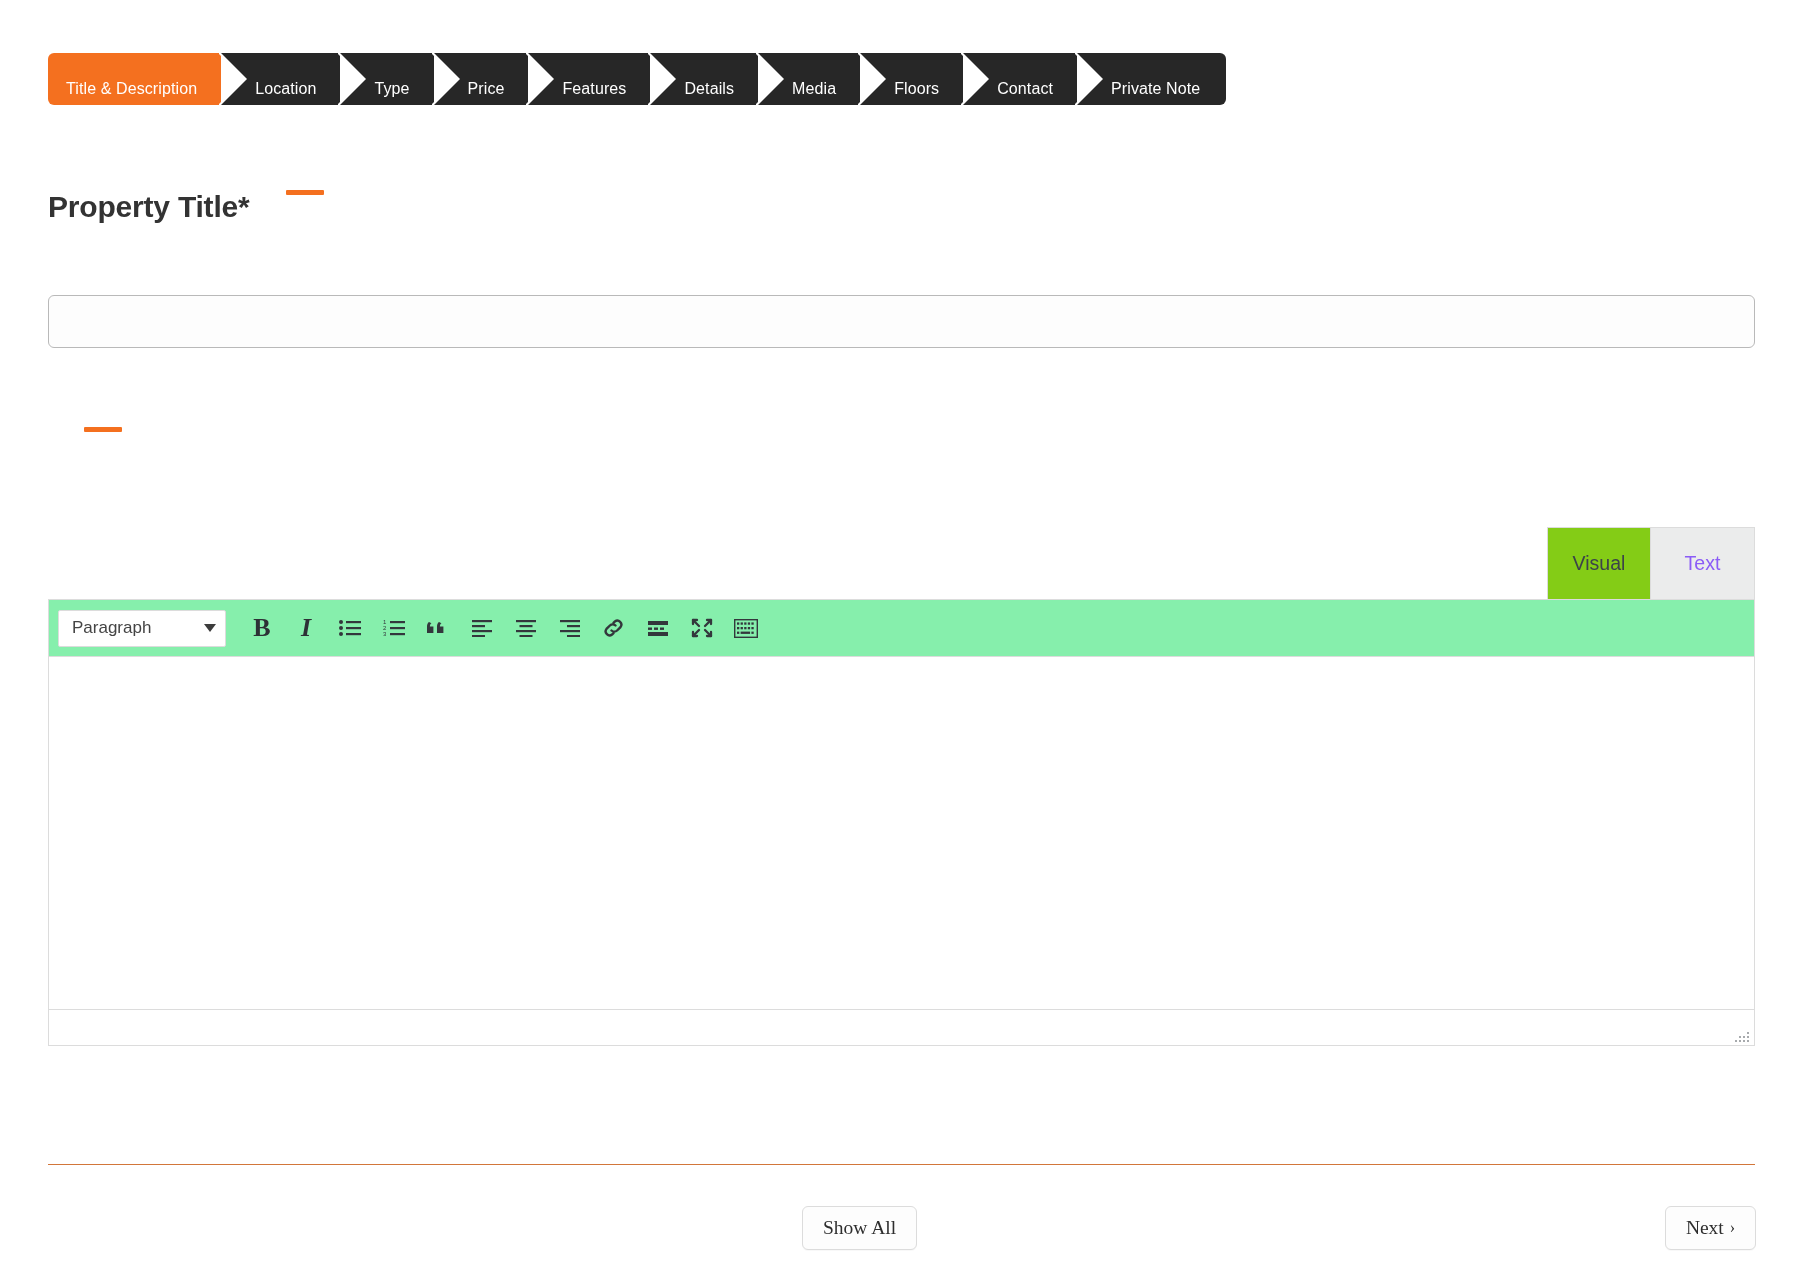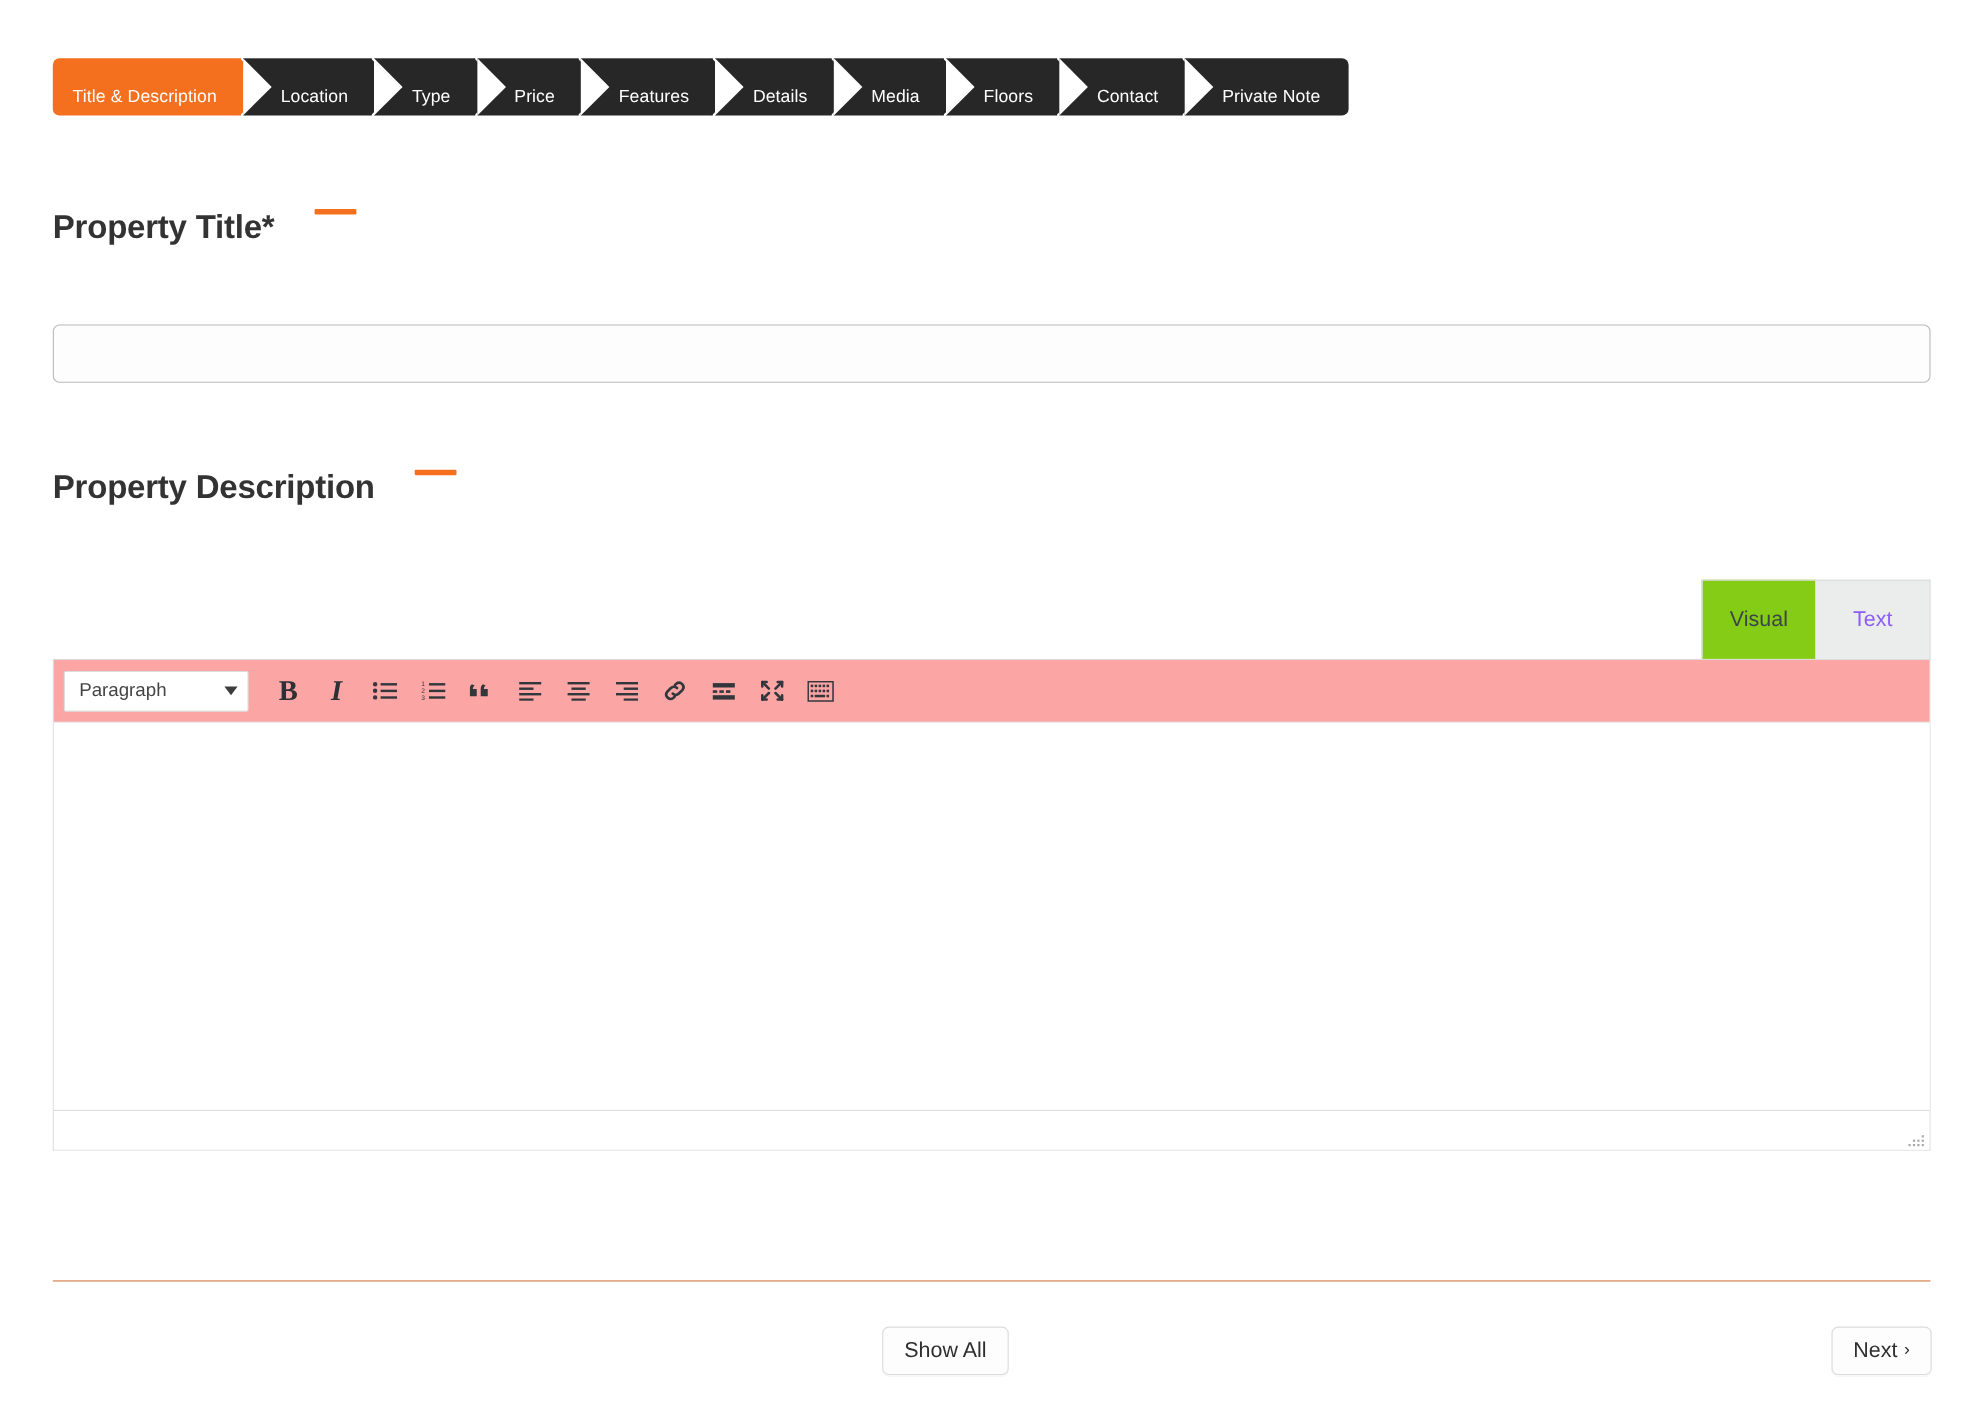--- a/index.html
+++ b/index.html
@@ -167,21 +167,21 @@
     position: absolute;
     left: 0;
     top: 72px;
     width: 1707px;
     border: 1px solid #dcdcdc;
     background: #ffffff;
   }
 
   .editor-toolbar {
     height: 57px;
-    background: #fca5a5;
+    background: #86efac;
     border-bottom: 1px solid #dcdcdc;
     display: flex;
     align-items: center;
     padding-left: 9px;
     gap: 0;
   }
 
   .tb-select {
     width: 168px;
     height: 37px;
@@ -268,21 +268,21 @@
     height: 1px;
     background: #d2763a;
   }
   .btn {
     position: absolute;
     border: 1px solid #dcdcdc;
     background: #fdfdfd;
     border-radius: 6px;
     font-size: 19.5px;
     color: #2e2e2e;
-    font-family: Liberation Sans, sans-serif;
+    font-family: Liberation Serif, serif;
     cursor: pointer;
     display: flex;
     align-items: center;
     justify-content: center;
     box-shadow: 0 1px 1px rgba(0,0,0,0.03);
   }
   #btn-show-all {
     left: 802px;
     top: 1206px;
     width: 115px;
@@ -321,21 +321,20 @@
     </nav>
 
   <div class="section-head" id="head-title">
     <span class="title">Property Title*</span>
     <span class="dash"></span>
   </div>
 
   <input class="title-input" id="title-input" type="text" value="" style="">
 
   <div class="section-head" id="head-desc">
-    <span class="title">Property Description</span>
     <span class="dash"></span>
   </div>
 
   <div class="editor-wrap">
 
     <div class="editor-tabs" id="editor-tabs">
         <div class="editor-tab active">
           <span>Visual</span>
         </div>
         <div class="editor-tab inactive">

